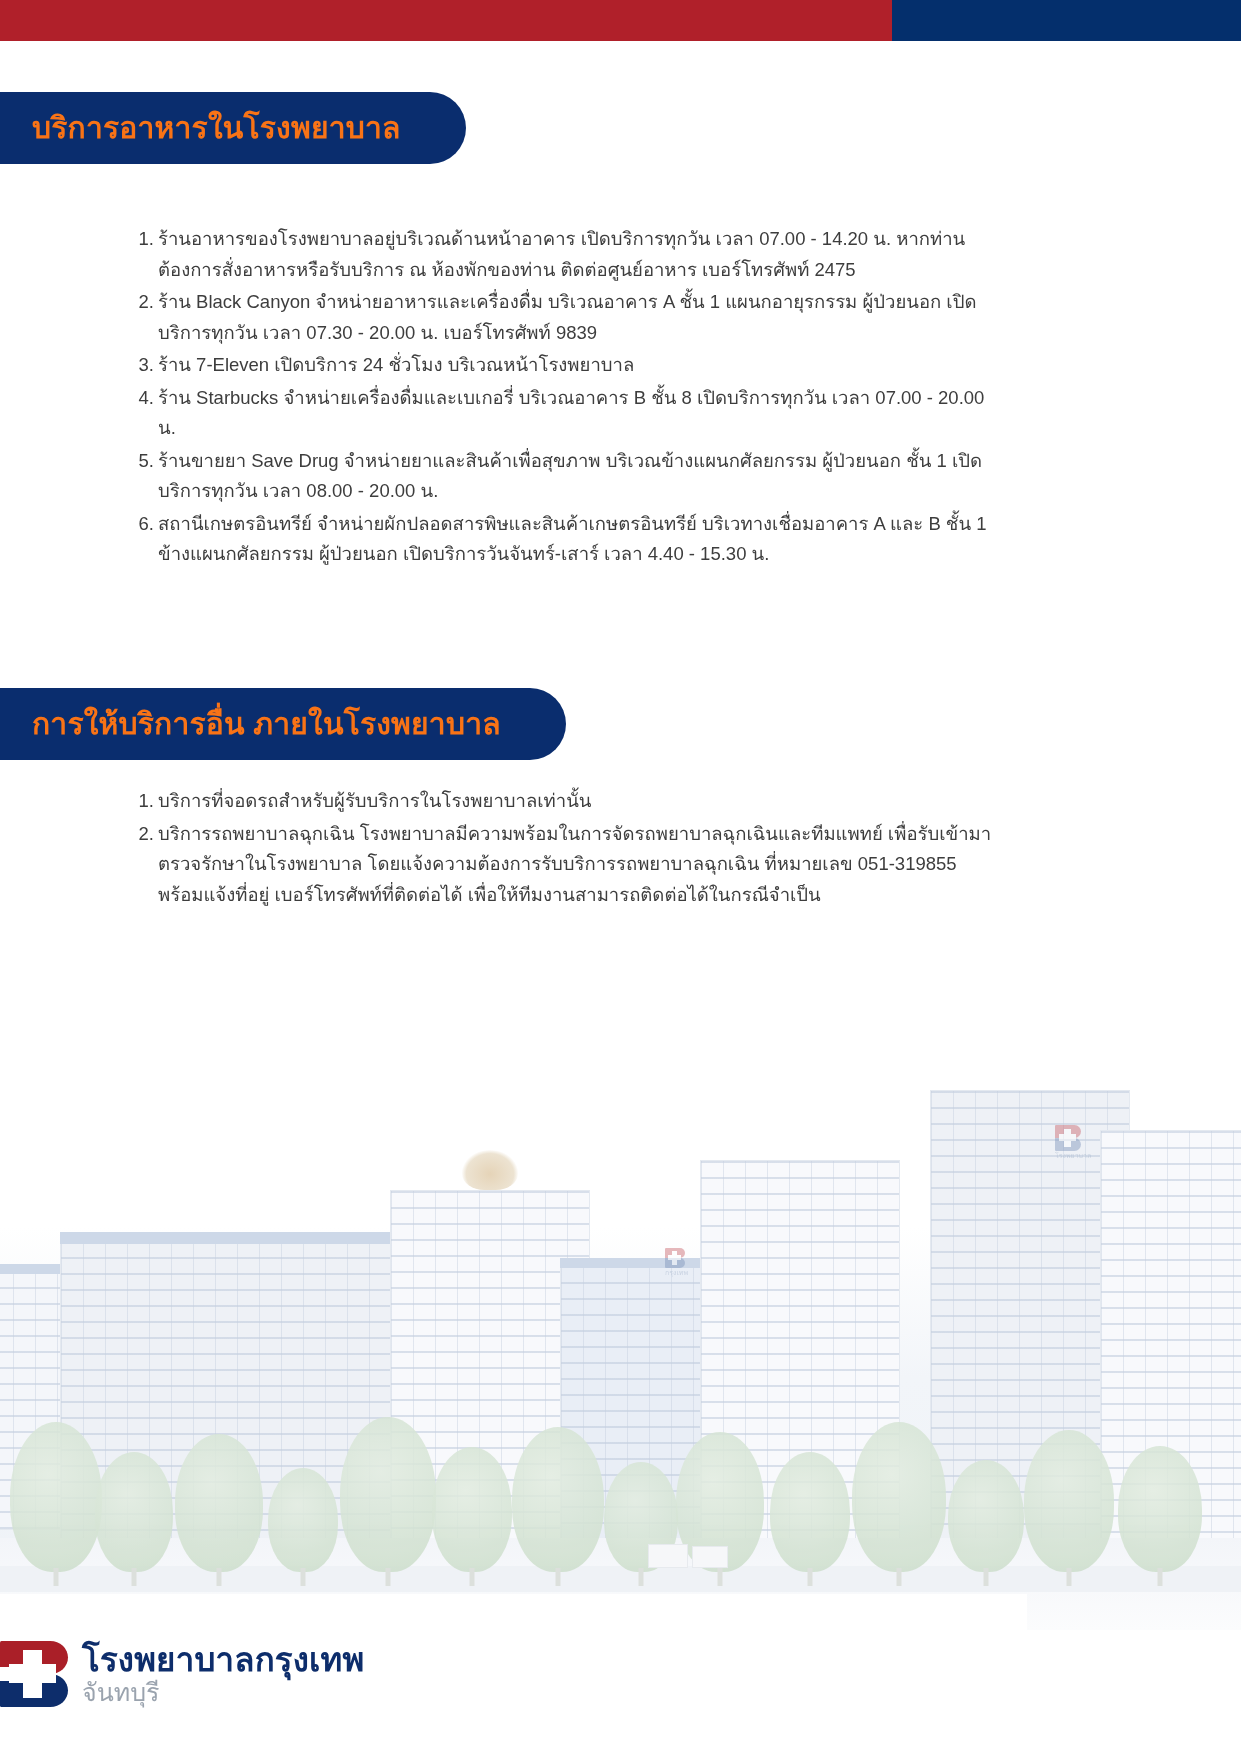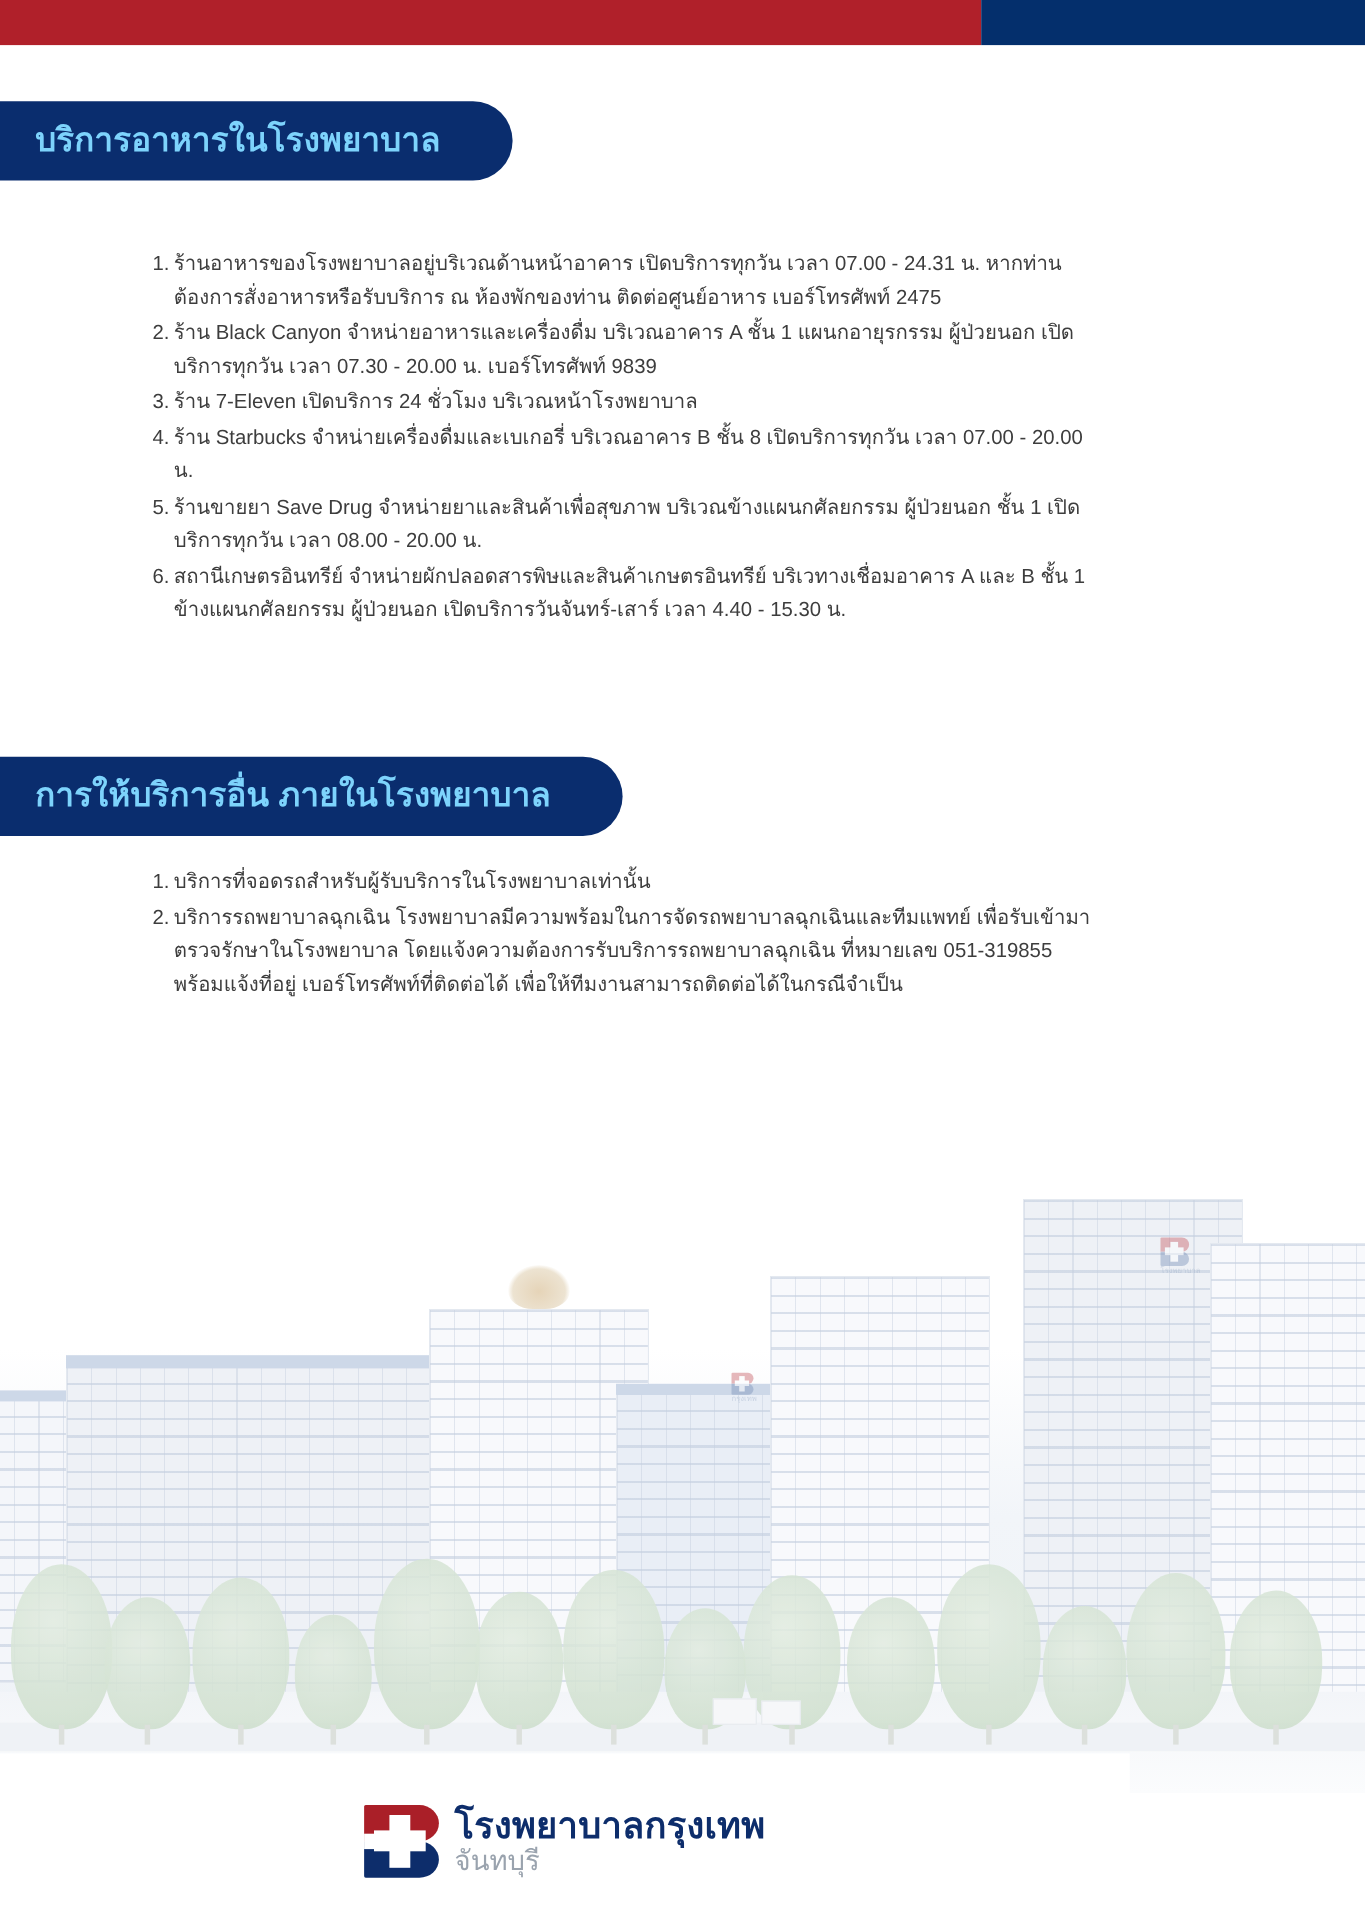--- a/index.html
+++ b/index.html
@@ -34,21 +34,21 @@
     background: #0a2d6e;
     border-top-right-radius: 40px;
     border-bottom-right-radius: 40px;
     display: flex;
     align-items: center;
     box-sizing: border-box;
     padding-left: 32px;
     padding-right: 40px;
   }
   .pill-text {
-    color: #7dd3fc;
+    color: #f97316;
     font-size: 30px;
     font-weight: bold;
     letter-spacing: .2px;
     white-space: nowrap;
     line-height: 1;
   }
   #pill-1 { top: 92px;  height: 72px; width: 466px; }
   #pill-2 { top: 688px; height: 72px; width: 566px; }
 
   
@@ -192,21 +192,20 @@
 
   
   .footer {
     position: absolute;
     left: 0; bottom: 0;
     width: 1027px;
     height: 160px;
     background: #ffffff;
     display: flex;
     align-items: center;
-    justify-content: center;
   }
   .logo-wrap {
     display: flex;
     align-items: center;
     gap: 14px;
   }
   .logo-mark {
     position: relative;
     width: 68px;
     height: 66px;
@@ -354,21 +353,21 @@
   <div style="position:absolute; left:692px; bottom:62px; width:34px; height:20px; background:#f6f7f9; border:1px solid #e7eaee;"></div>
 </div>
 
 <div class="pill" id="pill-1">
   <span class="pill-text">บริการอาหารในโรงพยาบาล</span>
 </div>
 
 <ul class="section-list" id="list-1">
   <li class="li">
     <span class="li-num">1.</span>
-    <span class="li-body">ร้านอาหารของโรงพยาบาลอยู่บริเวณด้านหน้าอาคาร เปิดบริการทุกวัน เวลา 07.00 - 24.31 น. หากท่านต้องการสั่งอาหารหรือรับบริการ ณ ห้องพักของท่าน ติดต่อศูนย์อาหาร เบอร์โทรศัพท์ 2475</span>
+    <span class="li-body">ร้านอาหารของโรงพยาบาลอยู่บริเวณด้านหน้าอาคาร เปิดบริการทุกวัน เวลา 07.00 - 14.20 น. หากท่านต้องการสั่งอาหารหรือรับบริการ ณ ห้องพักของท่าน ติดต่อศูนย์อาหาร เบอร์โทรศัพท์ 2475</span>
   </li>
   <li class="li">
     <span class="li-num">2.</span>
     <span class="li-body">ร้าน Black Canyon จำหน่ายอาหารและเครื่องดื่ม บริเวณอาคาร A ชั้น 1 แผนกอายุรกรรม ผู้ป่วยนอก เปิดบริการทุกวัน เวลา 07.30 - 20.00 น. เบอร์โทรศัพท์ 9839</span>
   </li>
   <li class="li">
     <span class="li-num">3.</span>
     <span class="li-body">ร้าน 7-Eleven เปิดบริการ 24 ชั่วโมง บริเวณหน้าโรงพยาบาล</span>
   </li>
   <li class="li">

